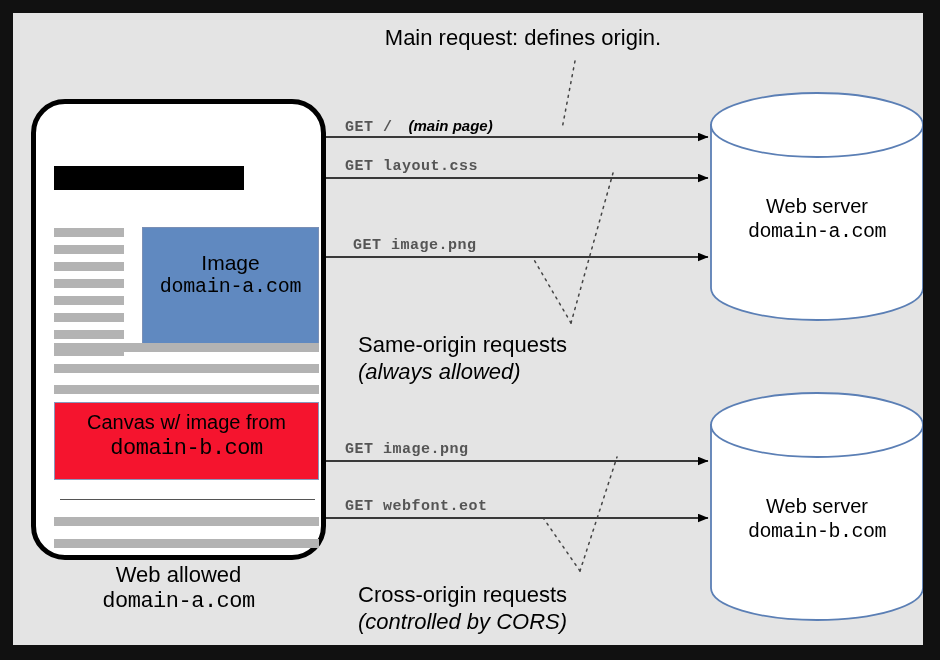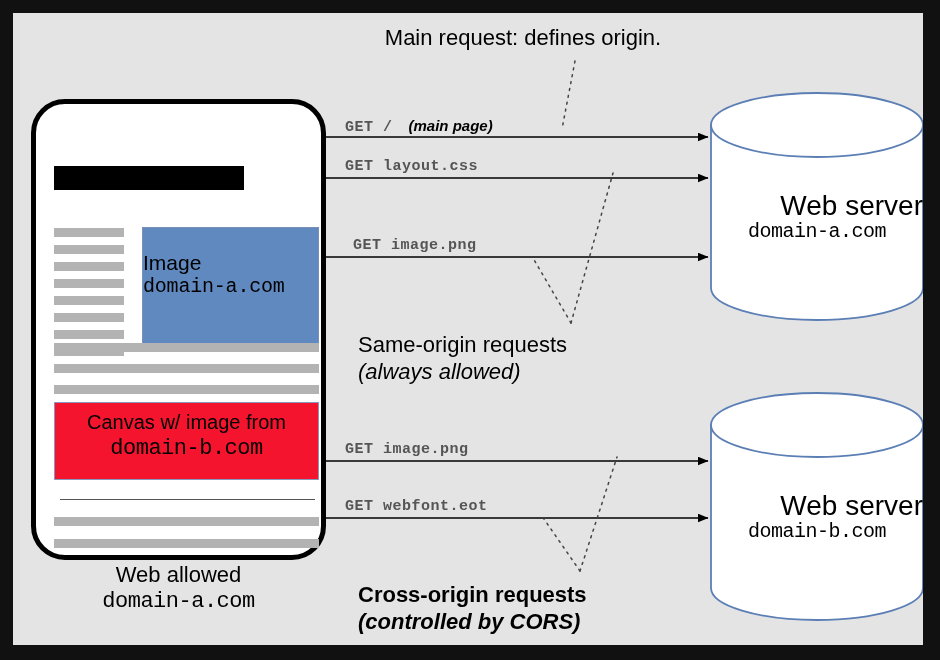--- a/index.html
+++ b/index.html
@@ -81,21 +81,21 @@
   .wide-bar { left: 0px; width: 265px; }
   .img-box {
     position: absolute;
     left: 88px;
     top: 101px;
     width: 177px;
     height: 118px;
     background: #6089c0;
     border: 1px solid #7a8fb5;
     box-sizing: border-box;
-    text-align: left;
+    text-align: center;
     color: #000;
   }
   .img-box .t1 {
     font-family: "Liberation Sans", sans-serif;
     font-size: 21px;
     line-height: 25px;
     margin-top: 22px;
   }
   .img-box .t2 {
     font-family: "Liberation Mono", monospace;
@@ -159,21 +159,21 @@
     line-height: 27px;
     letter-spacing: -0.5px;
   }
   #cap-doc { left: 18px; top: 548px; width: 295px; }
   #cap-title {
     left: 300px; top: 12px; width: 420px;
     font-family: Liberation Sans, sans-serif;
     font-size: 22px;
   }
   #cap-same { left: 345px; top: 318px; width: 300px; text-align: left; }
-  #cap-cross { left: 345px; top: 568px; width: 320px; text-align: left; font-weight: bold; }
+  #cap-cross { left: 345px; top: 568px; width: 320px; text-align: left; }
 
   
   .req {
     position: absolute;
     white-space: nowrap;
     color: #555555;
     font-family: "Liberation Mono", monospace;
     font-size: 15px;
     letter-spacing: 0.5px;
     font-weight: bold;
@@ -188,23 +188,22 @@
   }
   
   .srv-label {
     position: absolute;
     text-align: center;
     color: #000;
     white-space: nowrap;
   }
   .srv-label .t1 {
     font-family: "Liberation Sans", sans-serif;
-    font-size: 28px;
+    font-size: 20px;
     line-height: 26px;
-    text-align: right;
   }
   .srv-label .t2 {
     font-family: "Liberation Mono", monospace;
     font-size: 20px;
     line-height: 25px;
     letter-spacing: -0.5px;
   }
 </style>
 </head>
 <body>

